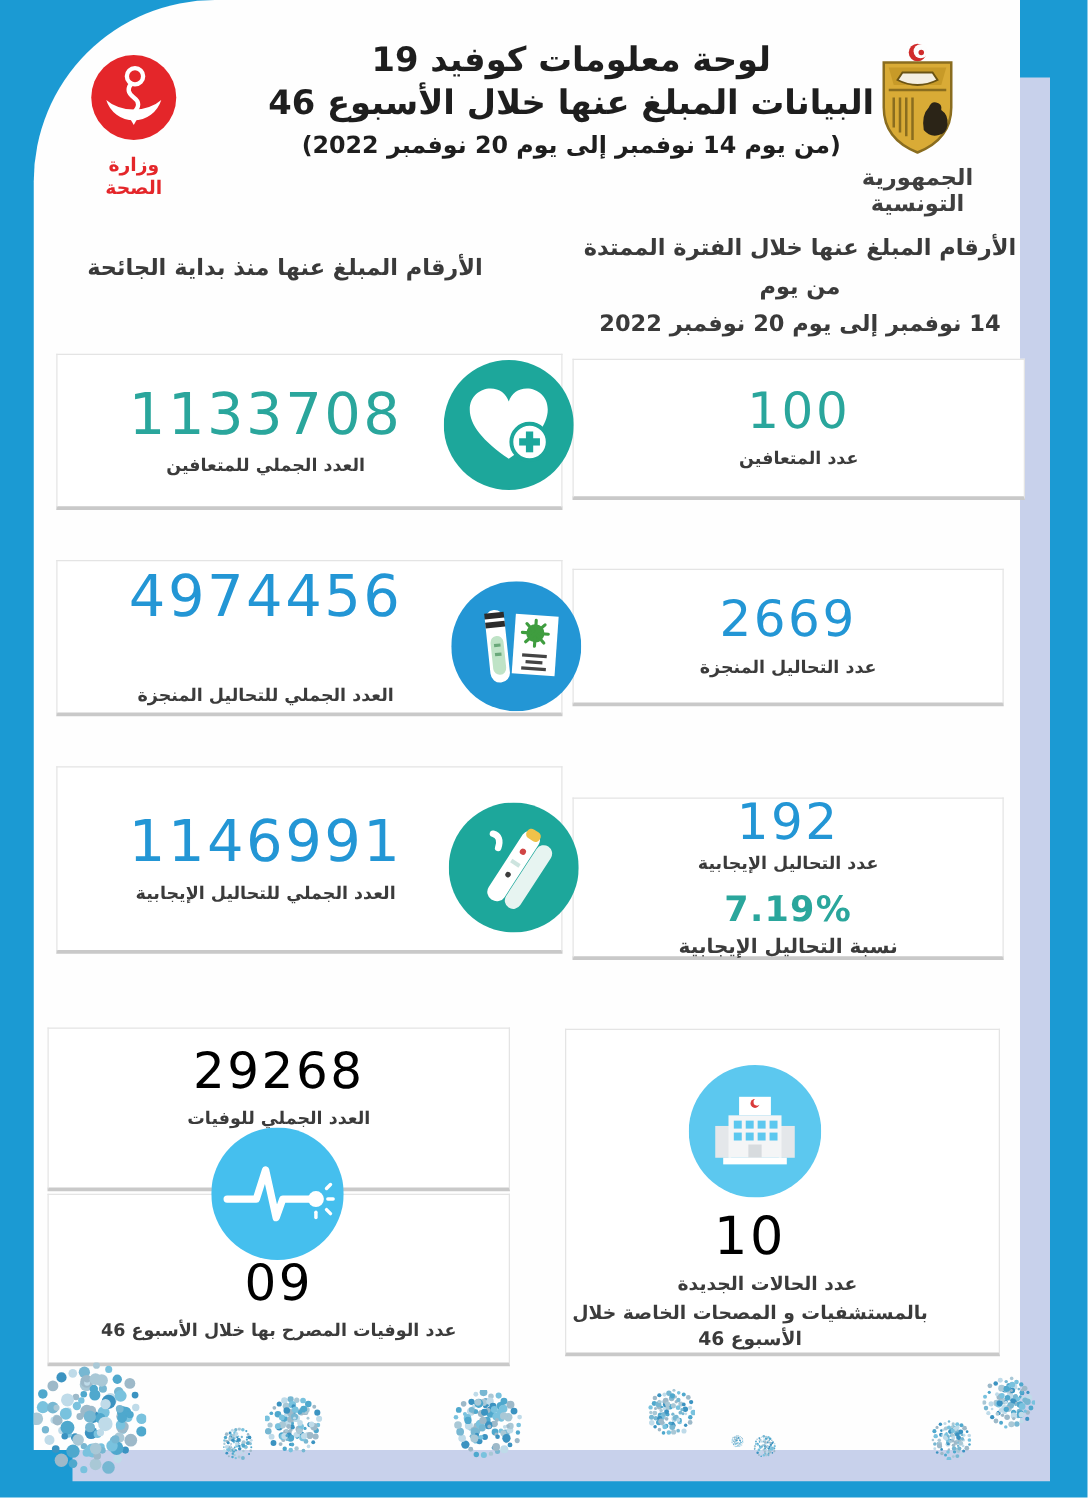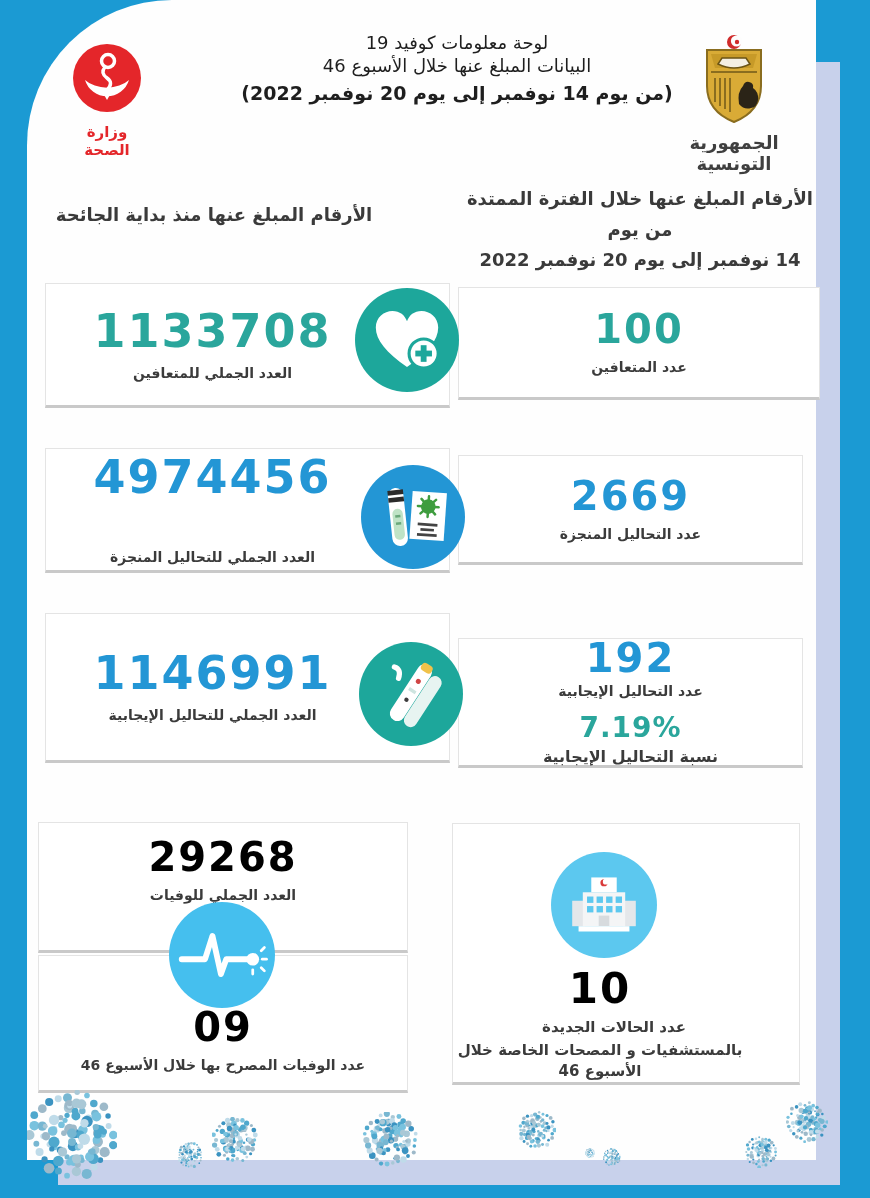--- a/index.html
+++ b/index.html
@@ -11,36 +11,36 @@
   }
   .backdrop { position:absolute; left:58px; top:62px; width:782px; height:1123px; background:#c8d1eb; }
   .page {
     position:absolute; left:27px; top:0; width:789px; height:1160px;
     background:#fefefe; border-top-left-radius:145px;
   }
   
   .moh { position:absolute; left:38px; top:40px; width:84px; text-align:center; }
   .moh-label { font-size:15px; font-weight:bold; color:#e4262a; margin-top:3px; }
   .title-block { position:absolute; left:180px; top:32px; width:500px; text-align:center; color:#1e1e1e; }
-  .t1,.t2 { font-size:18px; font-weight:normal; line-height:1.25; }
+  .t1,.t2 { font-size:27px; font-weight:bold; line-height:1.25; }
   .t3 { font-size:19px; font-weight:bold; margin-top:5px; }
   .emblem { position:absolute; left:652px; top:34px; width:110px; text-align:center; }
   .emblem-label { font-size:18px; font-weight:bold; color:#3f3f3f; margin-top:2px; }
   
   .hdr { position:absolute; text-align:center; font-size:18px; font-weight:bold; color:#3a3a3a; line-height:1.7; }
   .hdr-week { left:428px; top:184px; width:370px; }
-  .hdr-total { left:5px; top:200px; width:364px; }
+  .hdr-total { left:19px; top:200px; width:364px; }
   
   .card {
     position:absolute; background:#fff;
     border:1px solid #e4e4e4; border-bottom:3px solid #c9c9c9;
     display:flex; flex-direction:column; align-items:center; justify-content:center;
     text-align:center;
   }
-  .num { font-weight:bold; letter-spacing:2px; line-height:1.1; }
+  .num { font-weight:normal; letter-spacing:2px; line-height:1.1; }
   .num-lg { font-size:46px; }
   .num-md { font-size:40px; }
   .teal { color:#2aa69c; }
   .blue { color:#2396d5; }
   .sky  { color:#000000; }
   .lbl { font-weight:bold; color:#3b3b3b; font-size:14px; margin-top:7px; line-height:1.4; }
   .lbl-sm { font-size:16px; }
   .rate { font-size:28px; font-weight:bold; margin-top:9px; color:#2aa69c; letter-spacing:1px; }
   .shift-l { padding-right:70px; }
   

